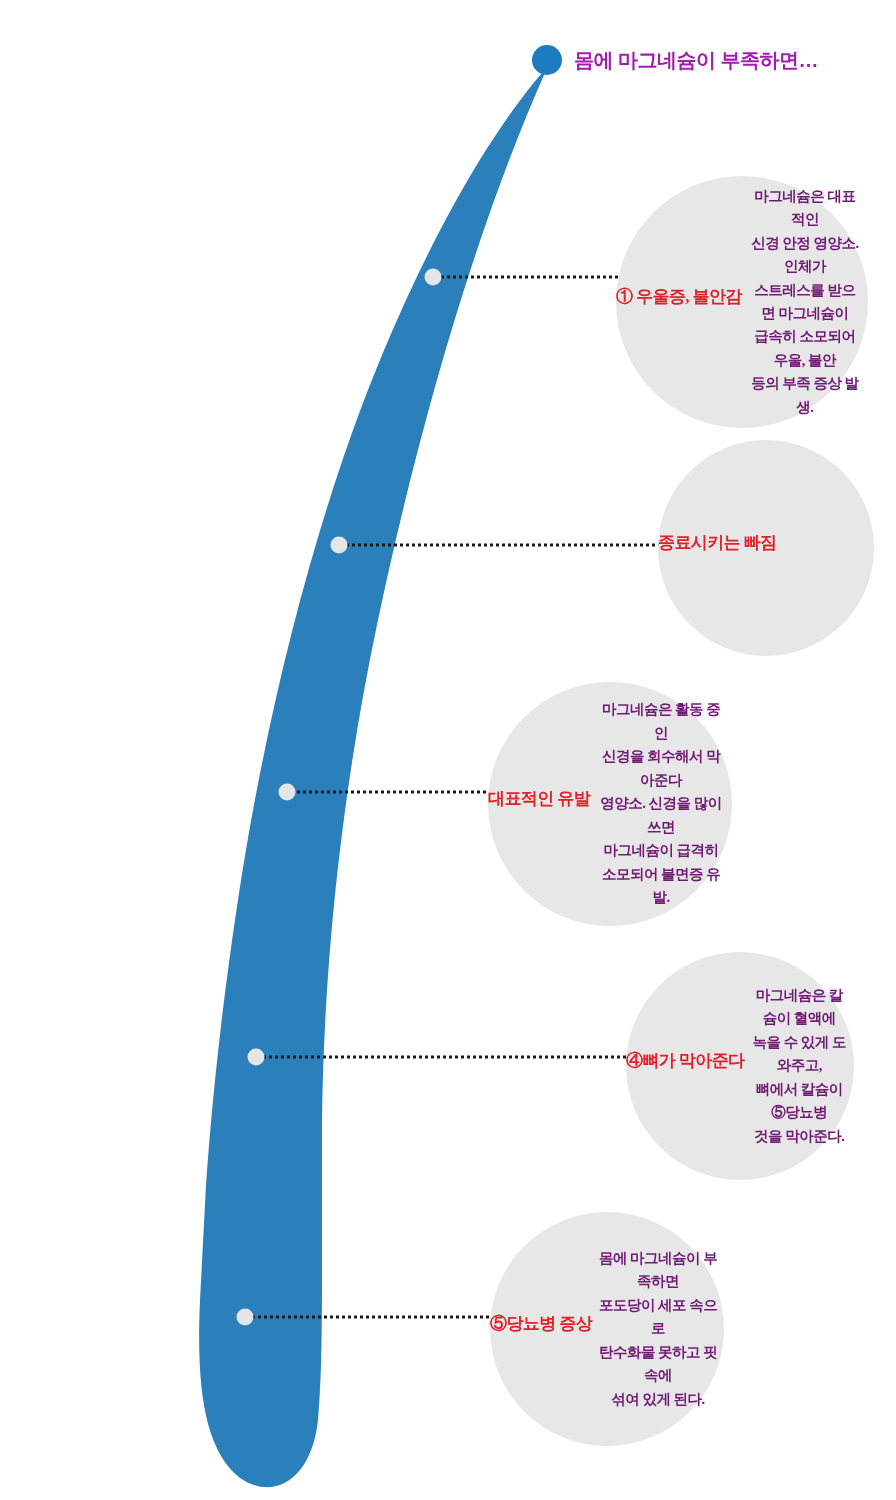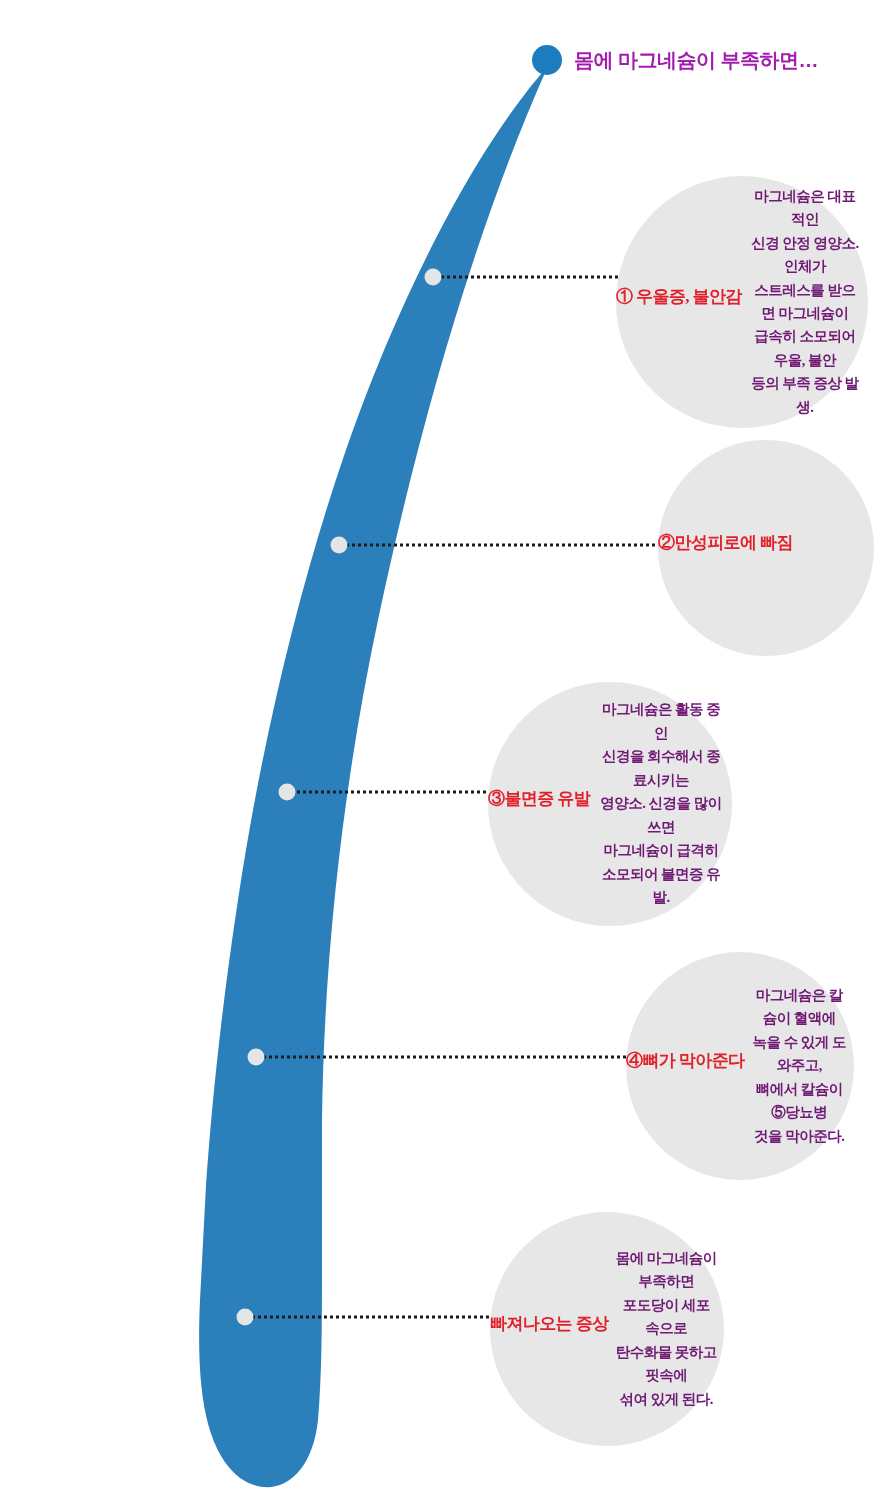--- a/index.html
+++ b/index.html
@@ -148,41 +148,41 @@
   <div class="bubble" id="bubble-1">
     <div class="bubble-heading">① 우울증, 불안감</div>
     <div class="bubble-body">마그네슘은 대표적인
 신경 안정 영양소. 인체가
 스트레스를 받으면 마그네슘이
 급속히 소모되어 우울, 불안
 등의 부족 증상 발생.</div>
   </div>
 
   <div class="bubble" id="bubble-2">
-    <div class="bubble-heading">②만성피로에 빠짐</div>
+    <div class="bubble-heading">종료시키는 빠짐</div>
   </div>
 
   <div class="bubble" id="bubble-3">
-    <div class="bubble-heading">③불면증 유발</div>
+    <div class="bubble-heading">대표적인 유발</div>
     <div class="bubble-body">마그네슘은 활동 중인
-신경을 회수해서 종료시키는
+신경을 회수해서 막아준다
 영양소. 신경을 많이 쓰면
 마그네슘이 급격히
 소모되어 불면증 유발.</div>
   </div>
 
   <div class="bubble" id="bubble-4">
     <div class="bubble-heading">④뼈가 막아준다</div>
     <div class="bubble-body">마그네슘은 칼슘이 혈액에
 녹을 수 있게 도와주고,
 뼈에서 칼슘이 ⑤당뇨병
 것을 막아준다.</div>
   </div>
 
   <div class="bubble" id="bubble-5">
-    <div class="bubble-heading">빠져나오는 증상</div>
+    <div class="bubble-heading">⑤당뇨병 증상</div>
     <div class="bubble-body">몸에 마그네슘이 부족하면
 포도당이 세포 속으로
 탄수화물 못하고 핏속에
 섞여 있게 된다.</div>
   </div>
 
 </div>
 
 </body></html>

